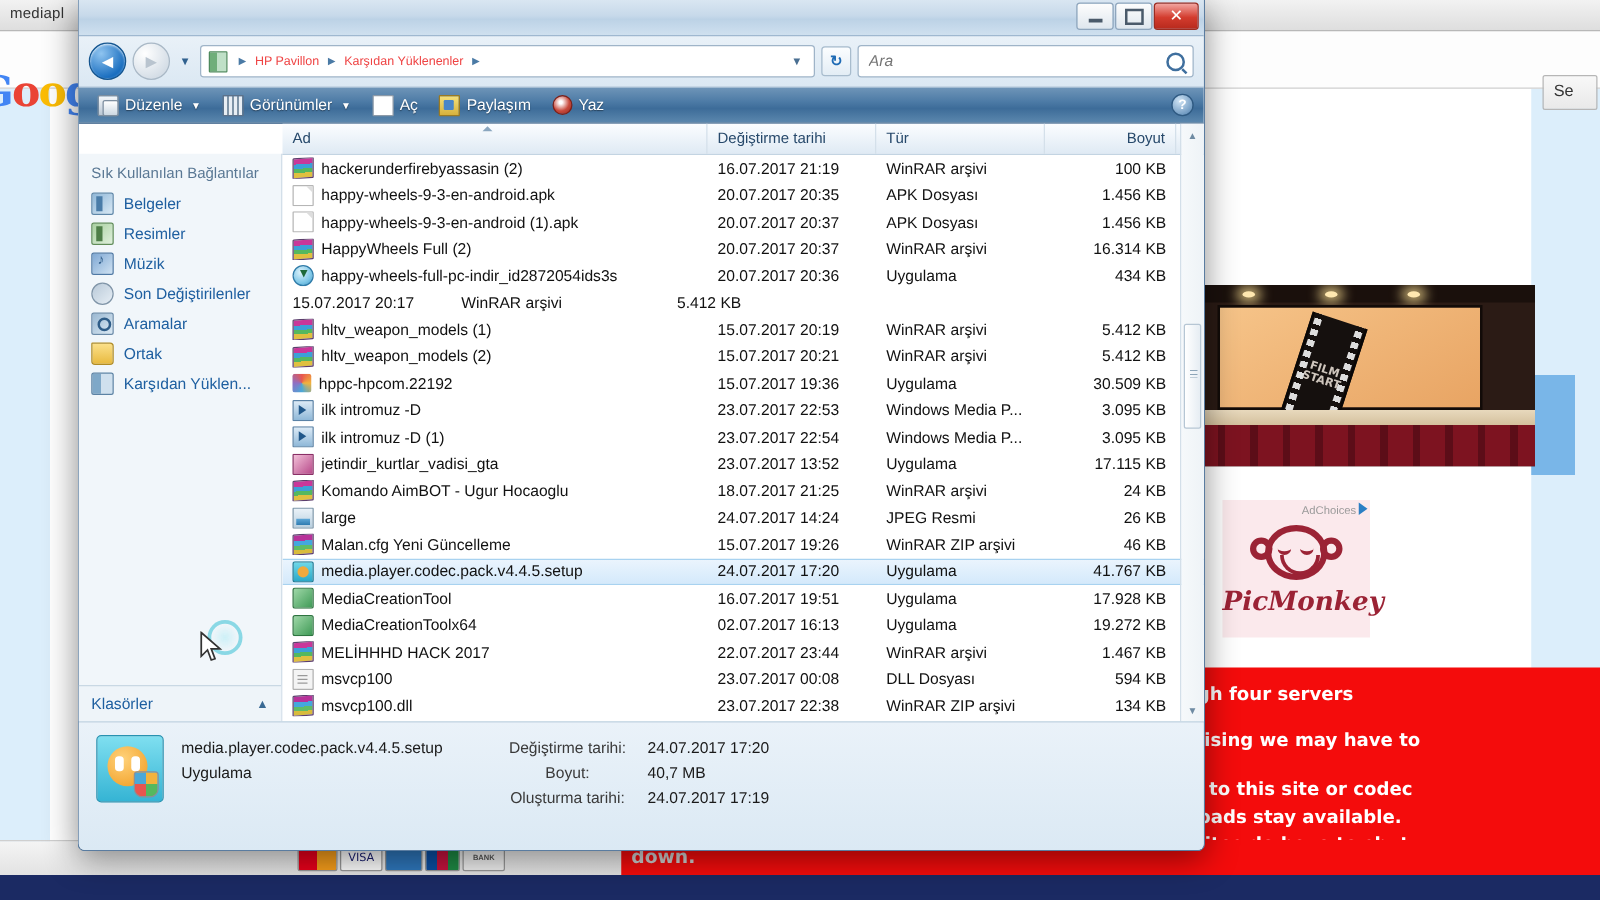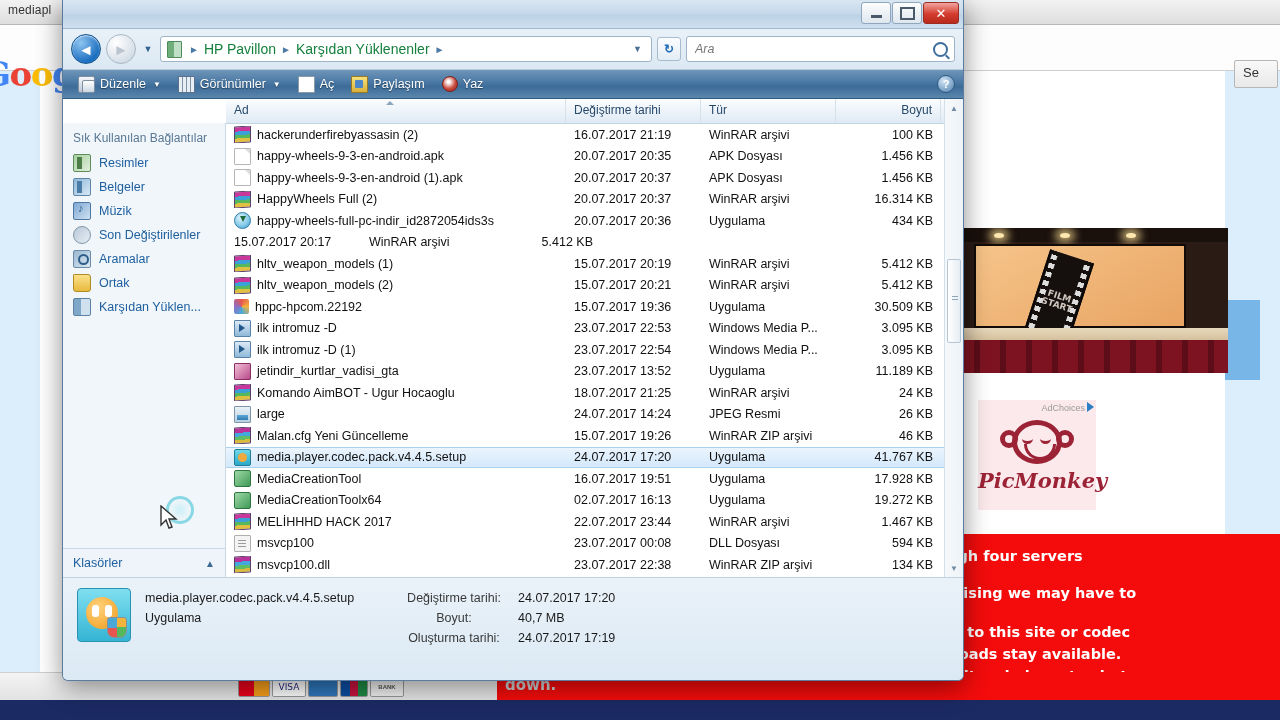--- a/index.html
+++ b/index.html
@@ -206,21 +206,21 @@
   .crumbbox{
     flex:1 1 auto;height:24px;background:#fff;border:1px solid #9fb4c8;
     border-radius:3px;display:flex;align-items:center;padding:0 4px;gap:2px;
     min-width:0;
   }
   .crumb-icon{
     width:13px;height:15px;flex:0 0 auto;margin:0 4px 0 2px;
     background:linear-gradient(90deg,#6fae7a 0 45%,#bfe0c7 45% 100%);
     border:1px solid #4e8a5c;border-radius:1px;
   }
-  .crumb{font-size:14px;color:#15803d;white-space:nowrap;padding:0 2px;}
+  .crumb{font-size:10px;color:#ef4444;white-space:nowrap;padding:0 2px;}
   .crumb-sep{color:#4a7aa5;font-size:10px;padding:0 1px;}
   .crumb-dd{margin-left:auto;color:#4a6f92;font-size:9px;padding:0 5px;}
   .refresh{
     width:22px;height:22px;flex:0 0 auto;border:1px solid #a8bccd;border-radius:3px;
     background:linear-gradient(#fbfdff,#e3edf5);
     color:#1f6bb5;font-size:12px;font-weight:bold;
     display:flex;align-items:center;justify-content:center;
   }
   .searchbox{
     width:255px;flex:0 0 auto;height:24px;background:#fff;border:1px solid #9fb4c8;
@@ -561,26 +561,26 @@
     </div>
     <div class="tb-help">?</div>
   </div>
 
   <div class="ex-body">
 
     <div class="navpane">
       <div class="np-title">Sık Kullanılan Bağlantılar</div>
       <div class="np-list">
         <div class="np-item">
+          <span class="np-ic doc"></span>
+          <span>Belgeler</span>
+        </div>
+        <div class="np-item">
           <span class="np-ic pic"></span>
           <span>Resimler</span>
-        </div>
-        <div class="np-item">
-          <span class="np-ic doc"></span>
-          <span>Belgeler</span>
         </div>
         <div class="np-item">
           <span class="np-ic mus"></span>
           <span>Müzik</span>
         </div>
         <div class="np-item">
           <span class="np-ic rec"></span>
           <span>Son Değiştirilenler</span>
         </div>
         <div class="np-item">
@@ -705,21 +705,21 @@
             <div class="cell type">Windows Media P...</div>
             <div class="cell size">3.095 KB</div>
           </div>
           <div class="row">
             <div class="cell name">
               <span class="fic jet"></span>
               <span>jetindir_kurtlar_vadisi_gta</span>
             </div>
             <div class="cell date">23.07.2017 13:52</div>
             <div class="cell type">Uygulama</div>
-            <div class="cell size">11.189 KB</div>
+            <div class="cell size">17.115 KB</div>
           </div>
           <div class="row">
             <div class="cell name">
               <span class="fic rar"></span>
               <span>Komando AimBOT - Ugur Hocaoglu</span>
             </div>
             <div class="cell date">18.07.2017 21:25</div>
             <div class="cell type">WinRAR arşivi</div>
             <div class="cell size">24 KB</div>
           </div>

